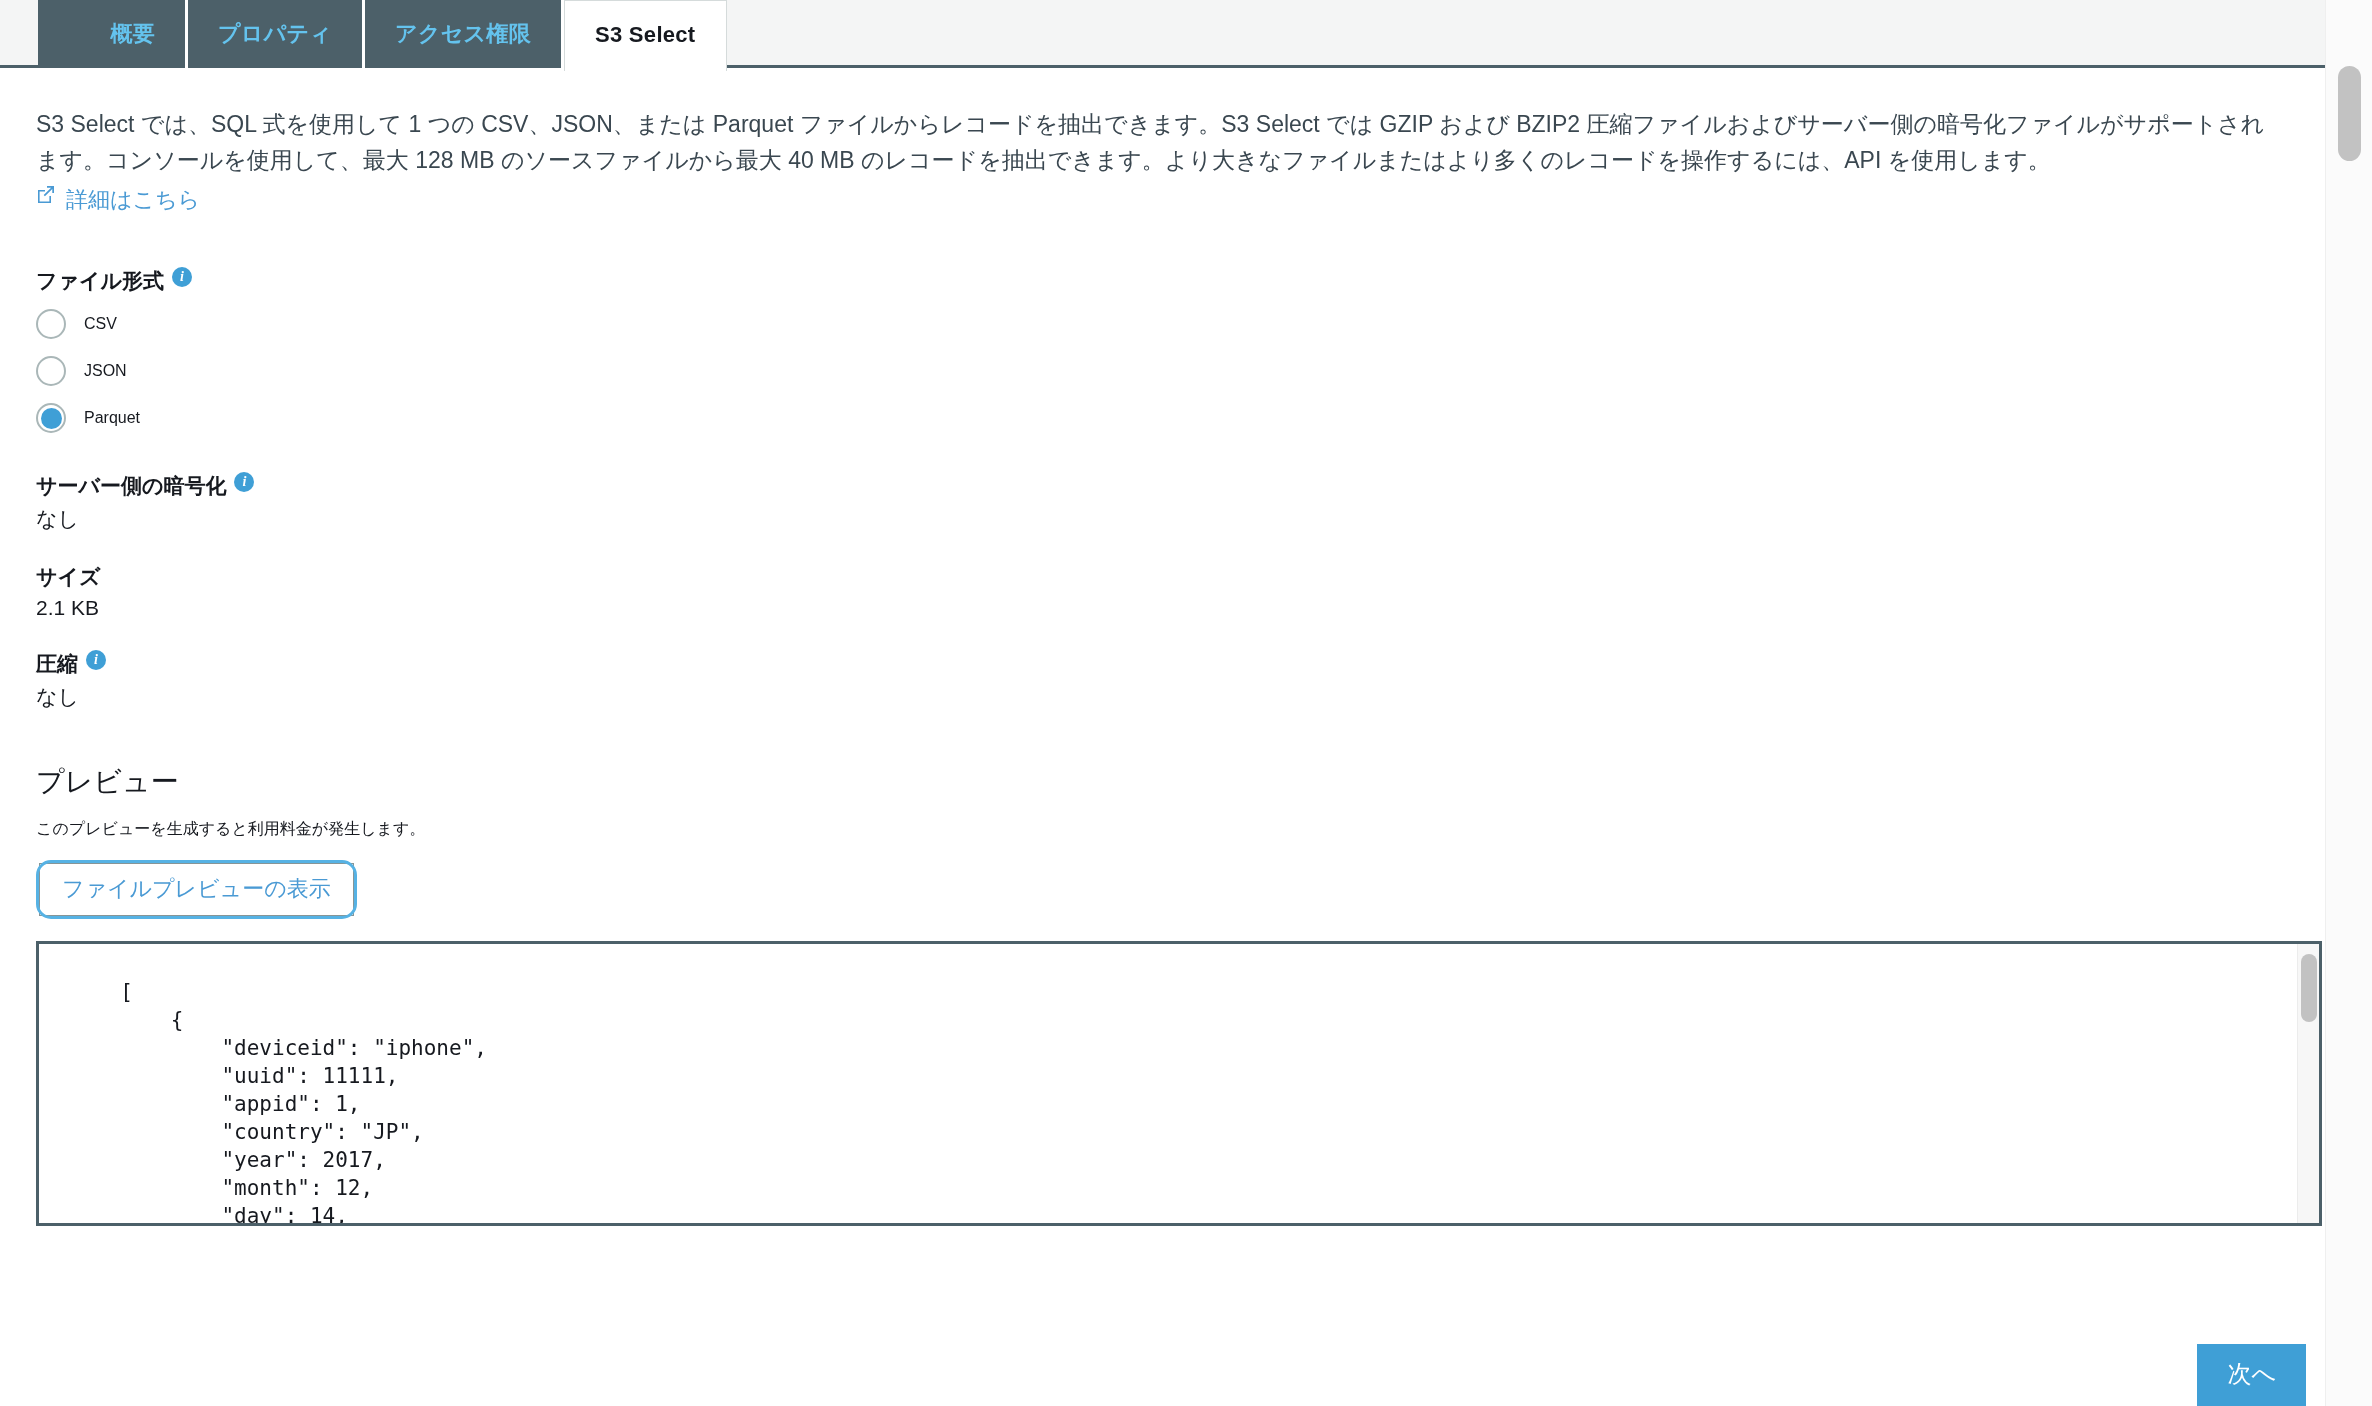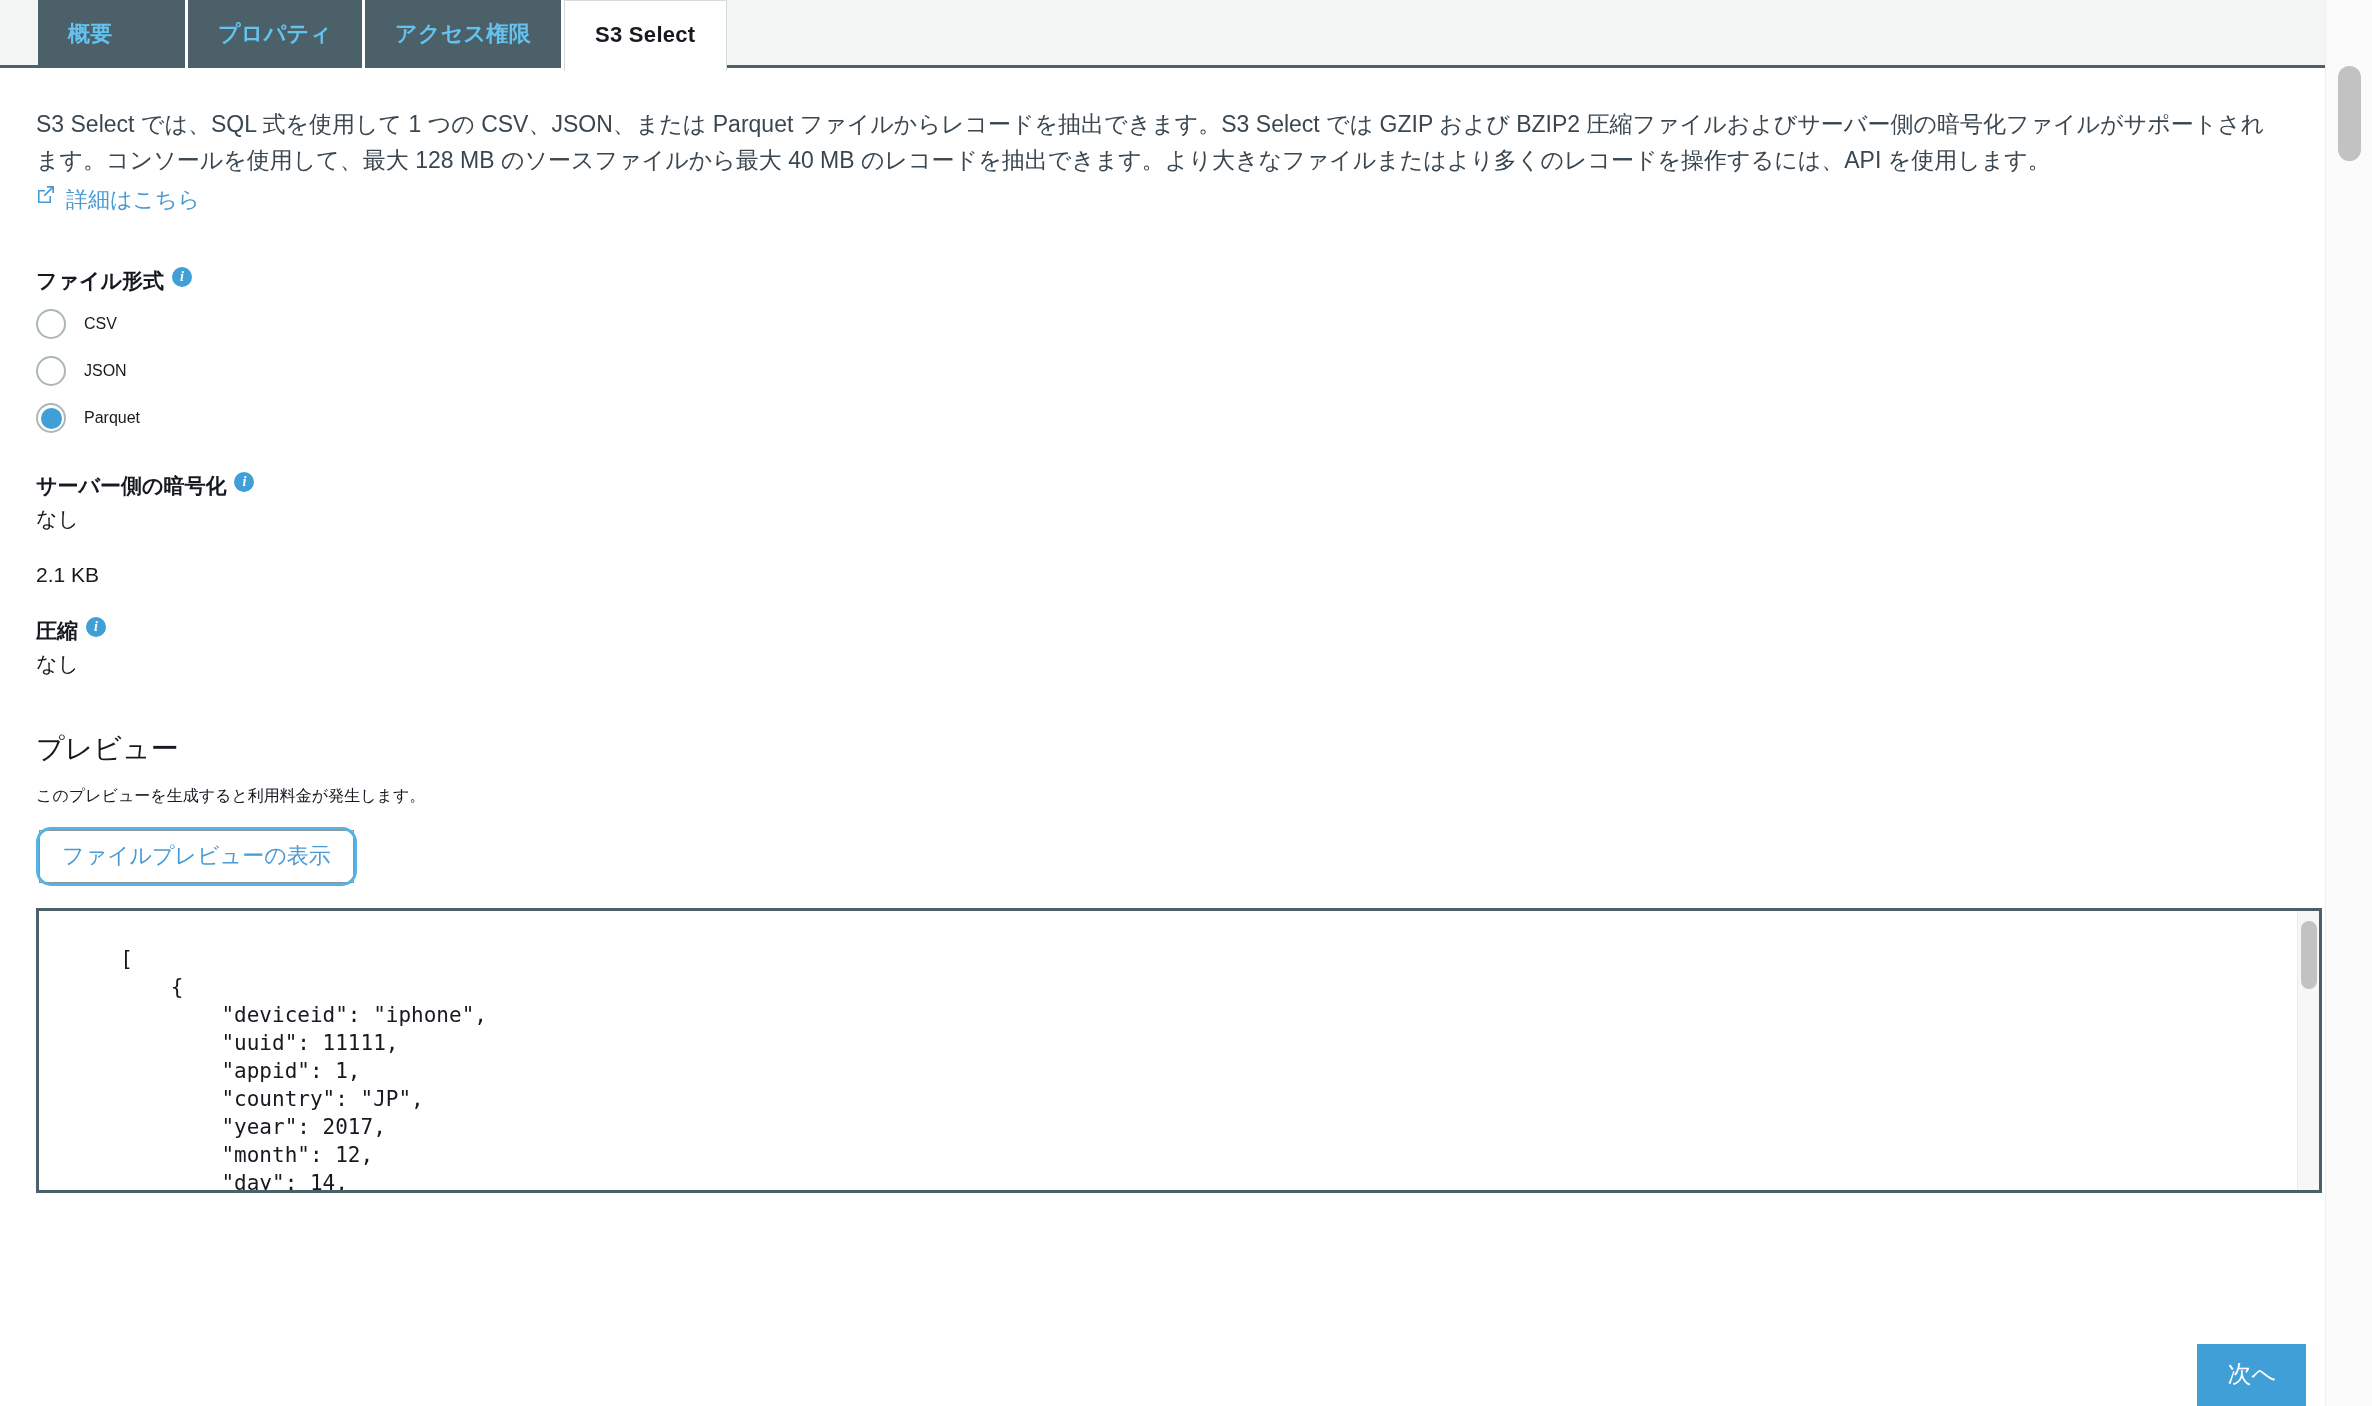--- a/index.html
+++ b/index.html
@@ -36,21 +36,21 @@
     display: flex;
     align-items: stretch;
   }
   .tab {
     background: #4c6069;
     color: #64c3ee;
     font-size: 22px;
     font-weight: bold;
     display: flex;
     align-items: center;
-    justify-content: flex-start;
+    justify-content: flex-end;
     padding: 0 30px;
     min-width: 150px;
     border-right: 3px solid #ffffff;
     letter-spacing: .3px;
     cursor: pointer;
   }
   .tab.active {
     background: #ffffff;
     color: #16191f;
     border-right: none;
@@ -332,20 +332,23 @@
       <div class="readonly-block">
         <div class="field-label">
           <span>サーバー側の暗号化</span>
           <span class="info-ico">i</span>
         </div>
         <div class="readonly-value">なし</div>
       </div>
 
       
       <div class="readonly-block">
+        <div class="field-label">
+          <span>サイズ</span>
+        </div>
         <div class="readonly-value">2.1 KB</div>
       </div>
 
       
       <div class="readonly-block">
         <div class="field-label">
           <span>圧縮</span>
           <span class="info-ico">i</span>
         </div>
         <div class="readonly-value">なし</div>

